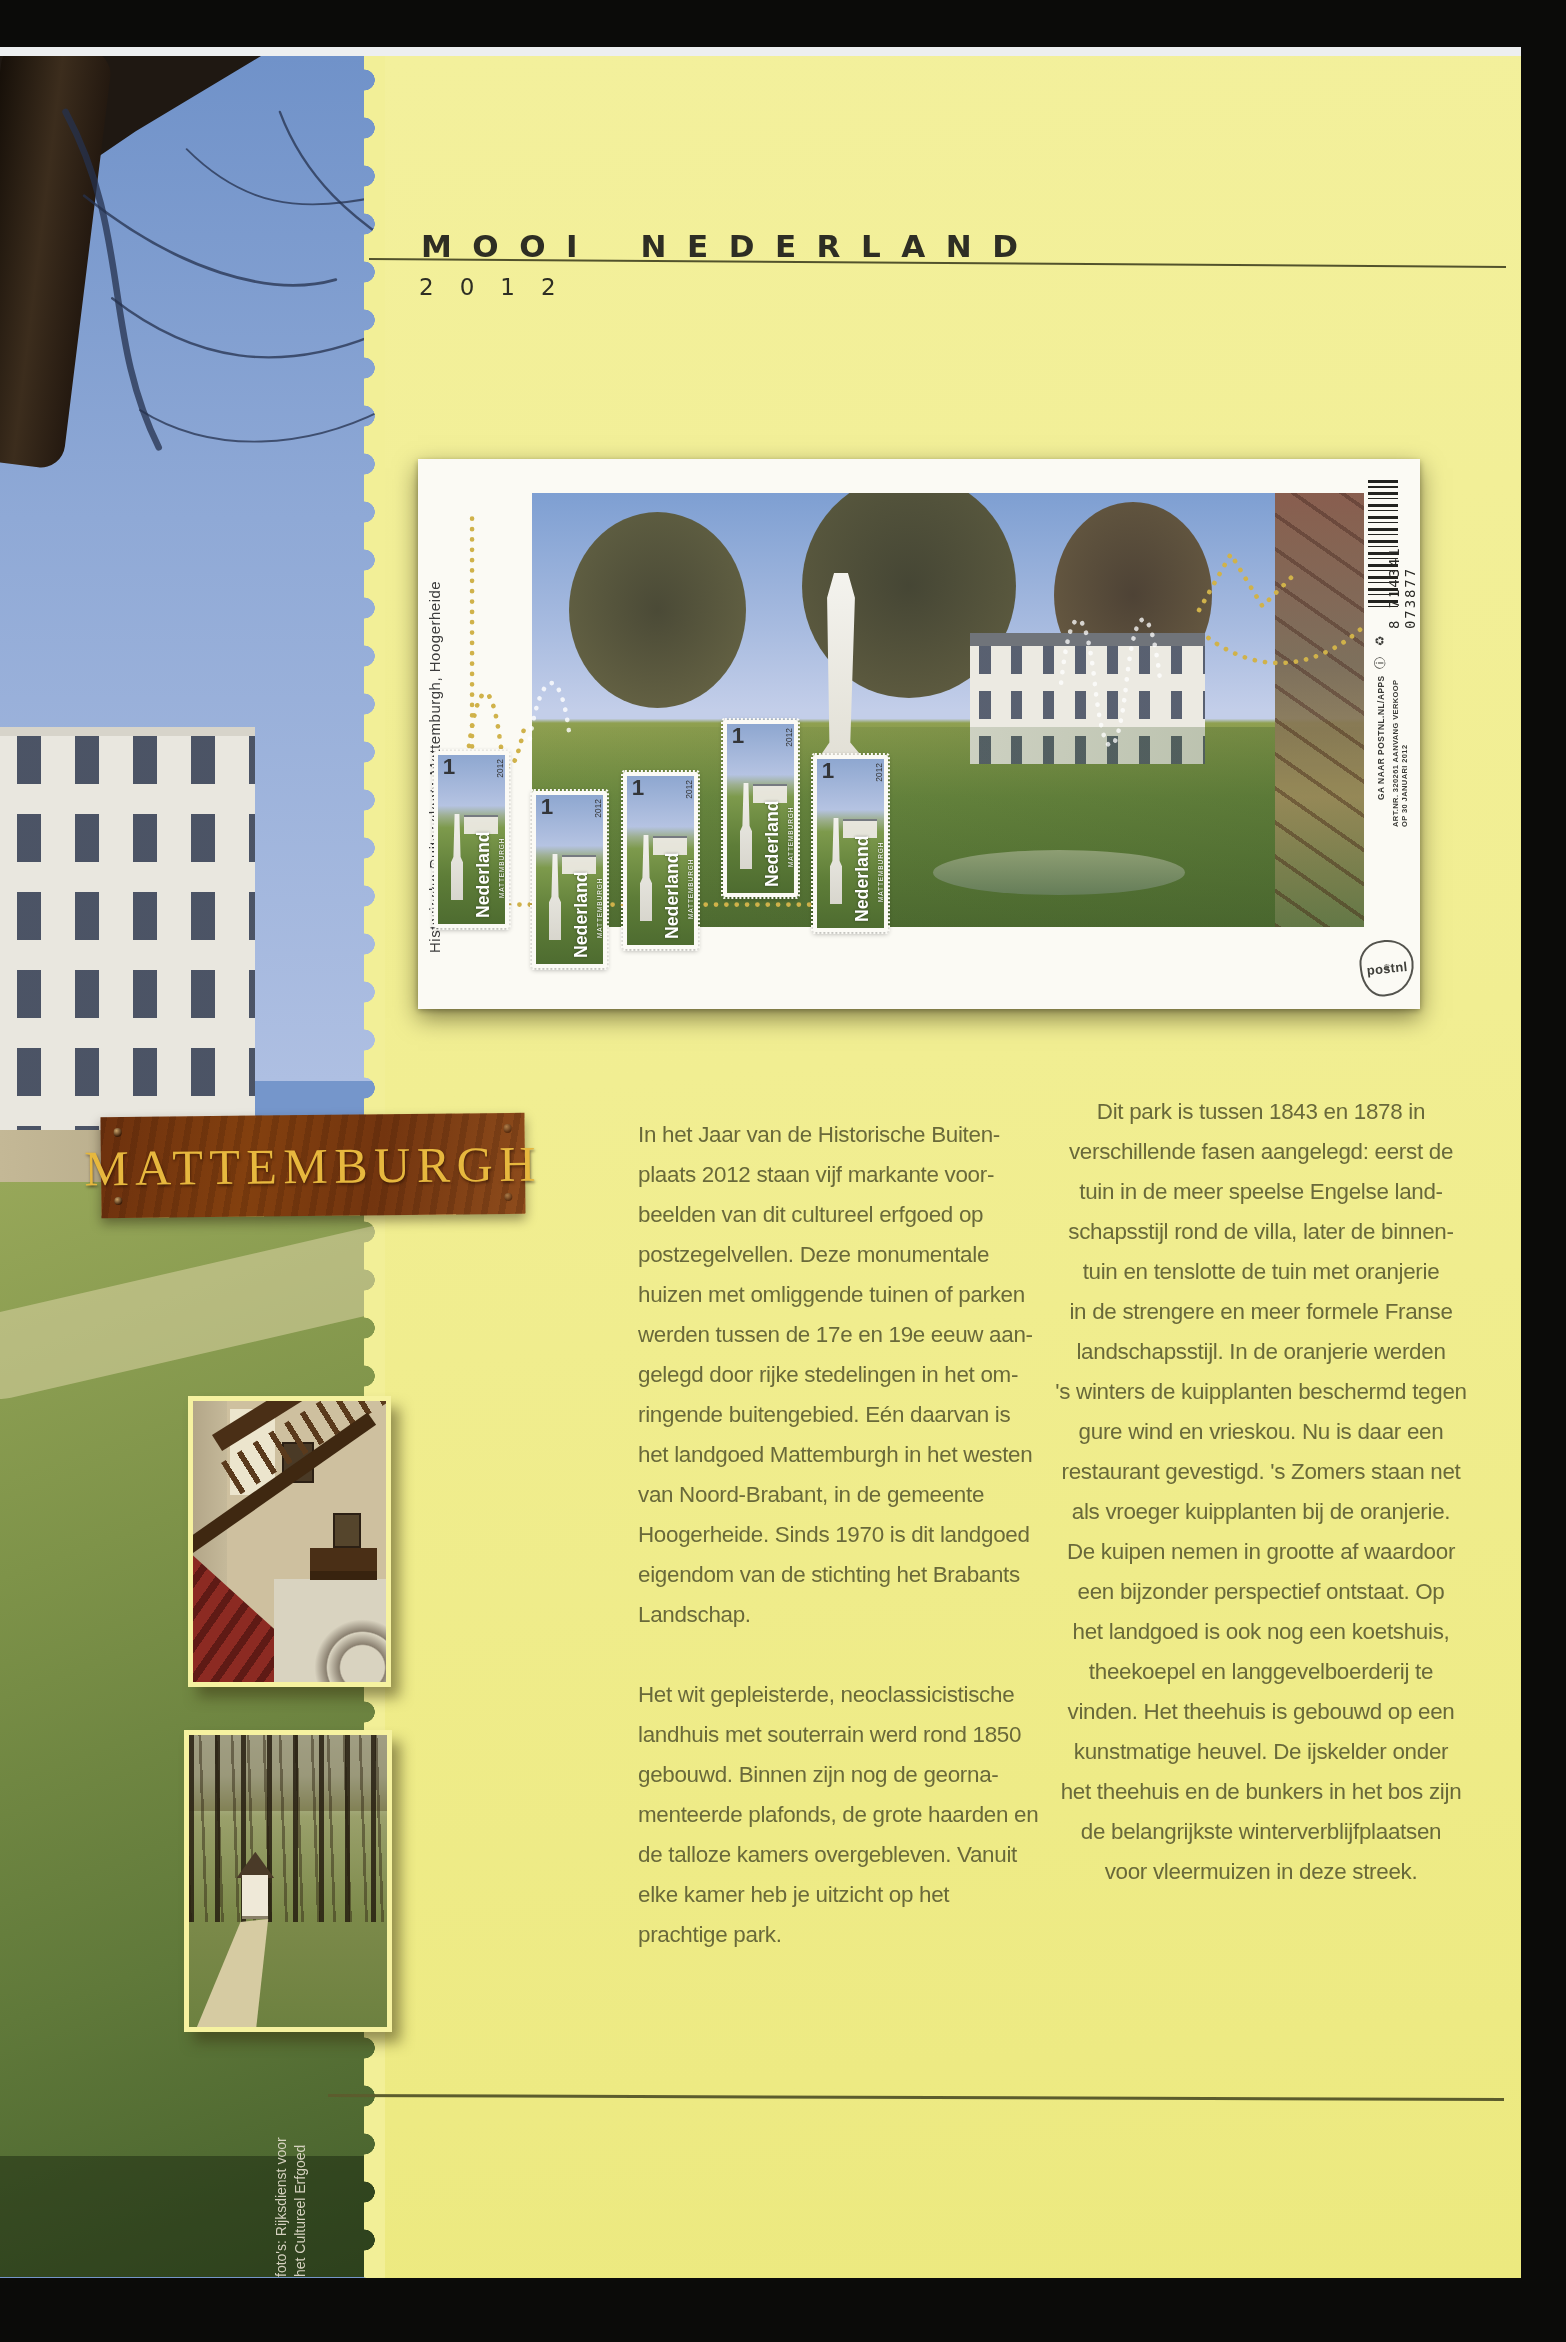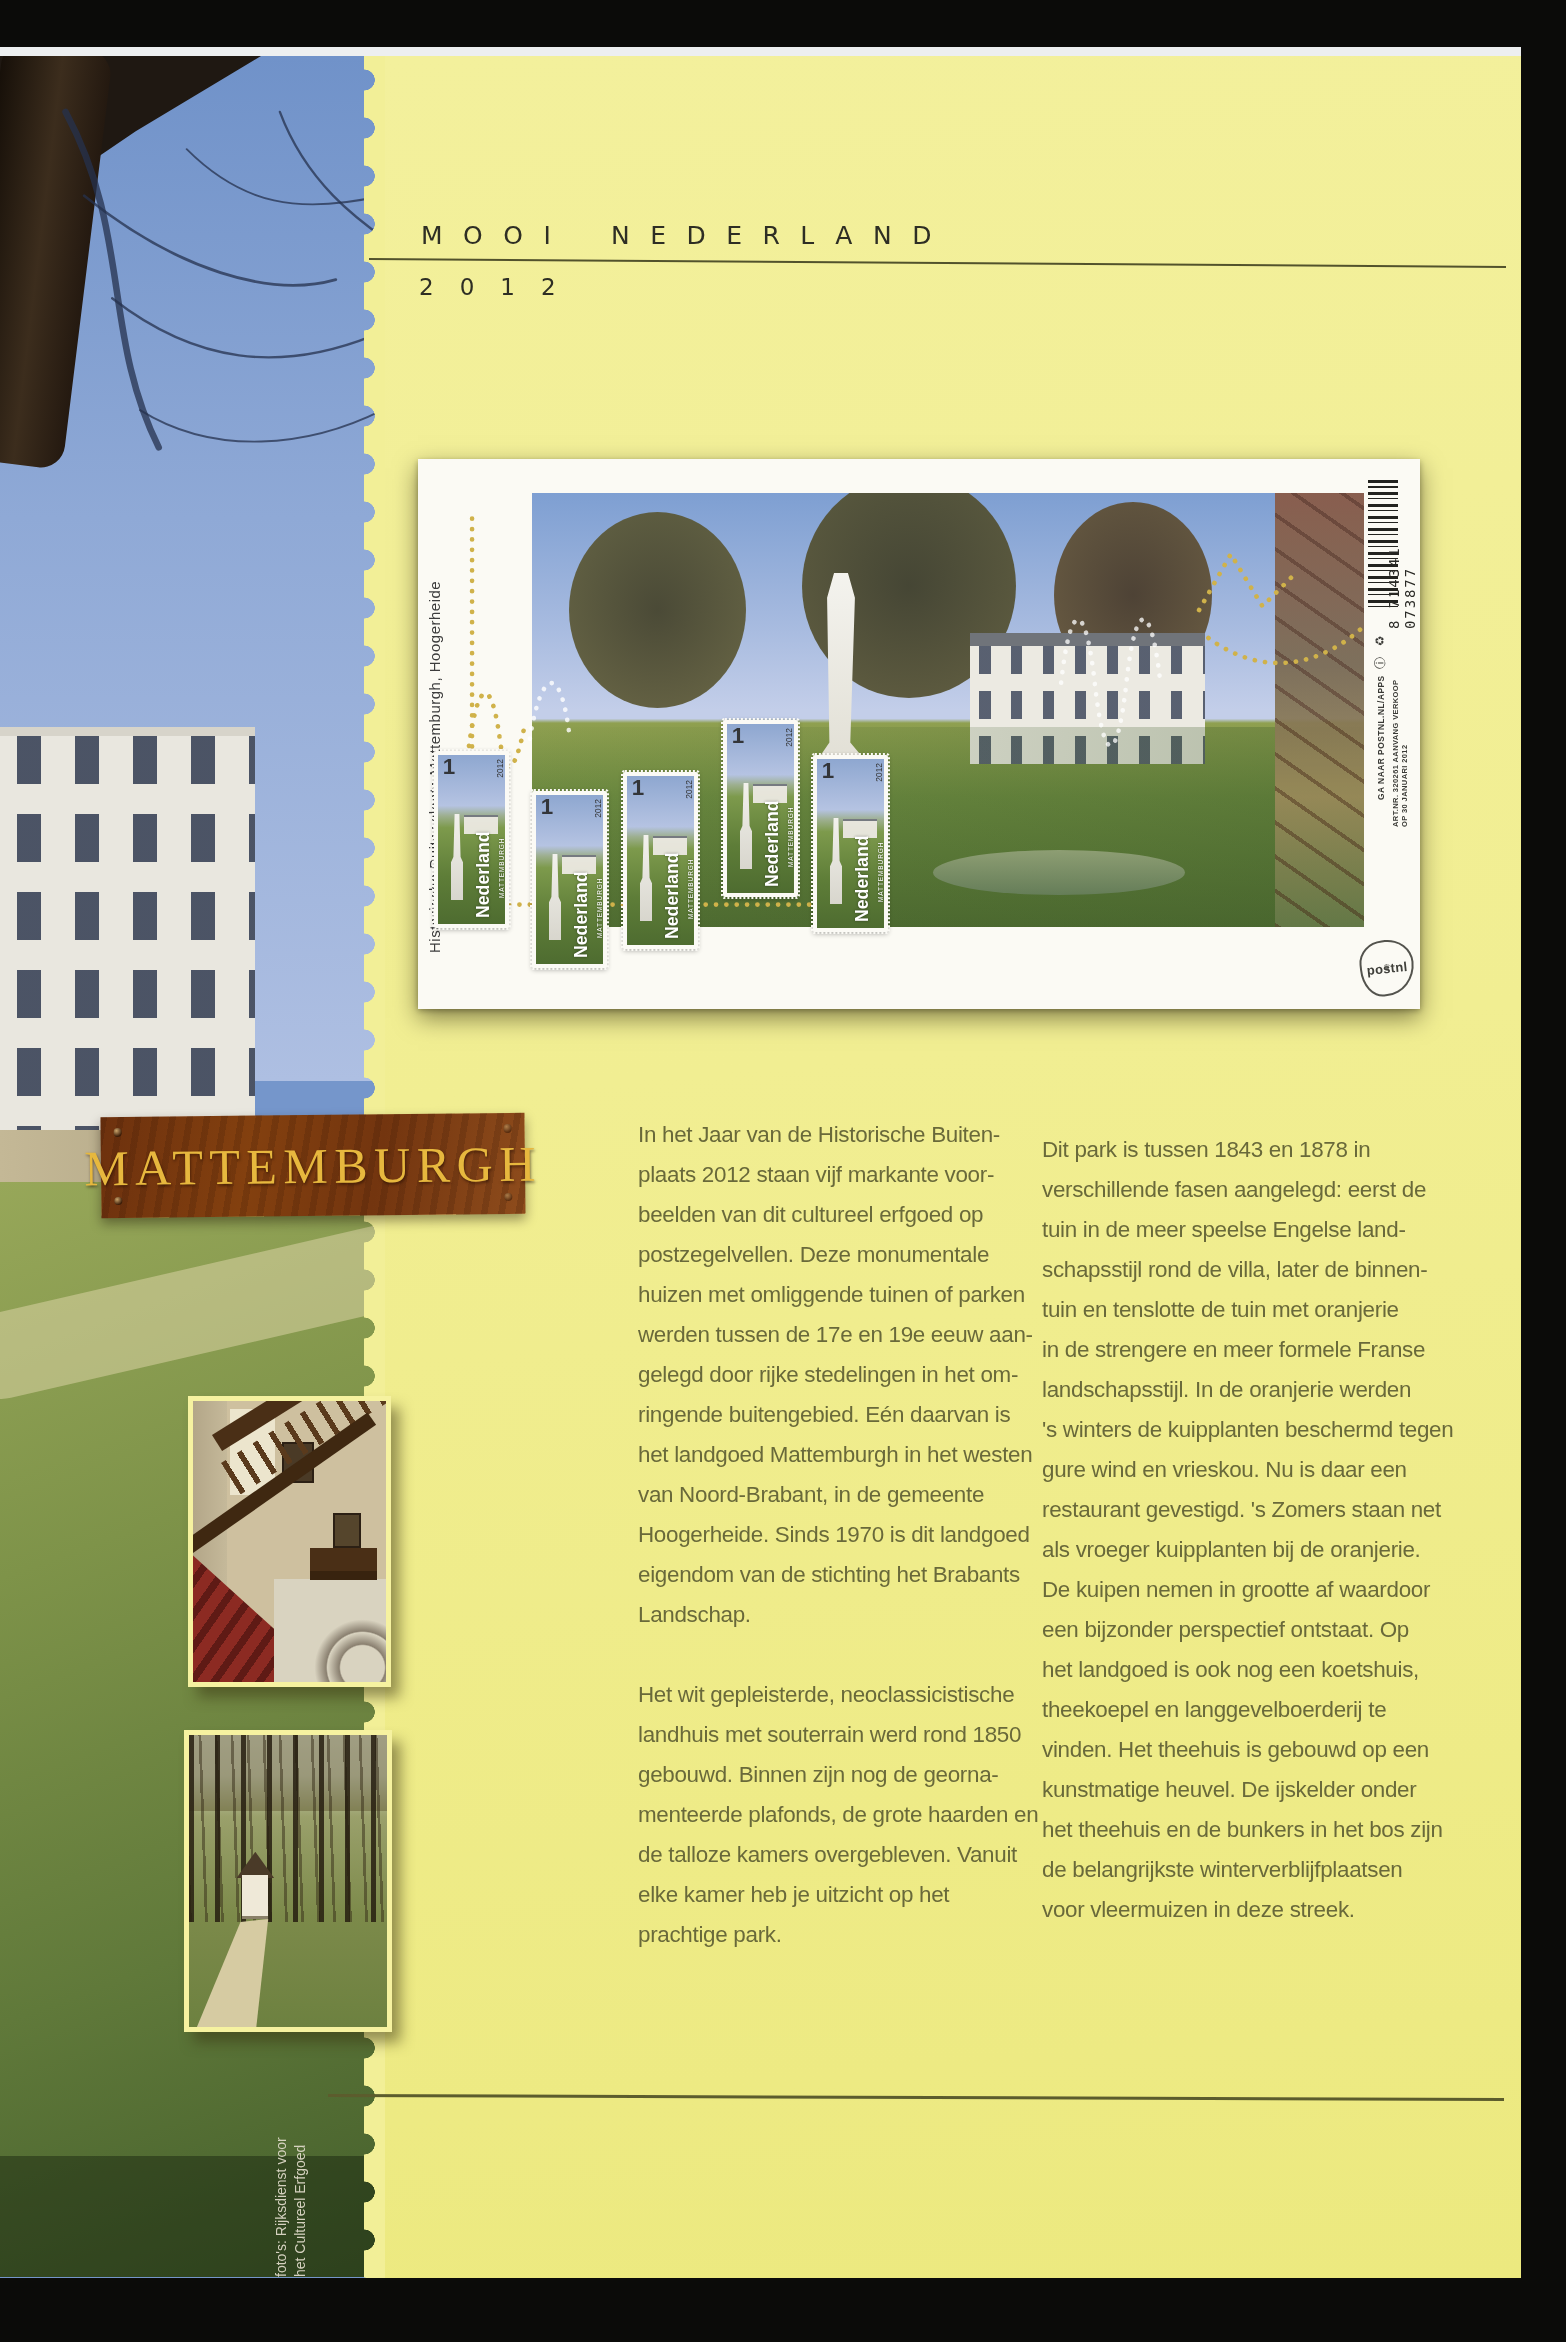--- a/index.html
+++ b/index.html
@@ -35,21 +35,21 @@
   .pl-bottomshadow{left:0;bottom:0;width:100%;height:121px;background:rgba(12,22,8,.4);}
 
   
   .page{left:384px;top:56px;width:1137px;height:2222px;
         background:linear-gradient(175deg,#f3f09c 0%,var(--page_yellow,#f1ee92) 45%,#ece97f 100%);}
   .deckle{left:364px;top:56px;width:20.5px;height:2222px;
           background-image:radial-gradient(circle at 0 24px,rgba(0,0,0,0) 10.3px,#f2ef97 10.7px);
           background-size:20.5px 48px;background-repeat:repeat-y;}
 
   
-  .header-title{left:421px;top:221px;font-size:25px;font-weight:normal;color:#2e2e24;
+  .header-title{left:421px;top:228px;font-size:31px;font-weight:bold;color:#2e2e24;
                 letter-spacing:20.5px;word-spacing:11.2px;white-space:nowrap;
                 font-family:"DejaVu Sans",sans-serif;}
   .header-rule{left:369px;top:262px;width:1137px;height:1.9px;background:#52522c;transform:rotate(.4deg);}
   .header-year{left:419px;top:274px;font-size:23px;color:#2e2e24;letter-spacing:26px;
                font-family:"DejaVu Sans",sans-serif;}
 
   
   .sheet{left:418px;top:459px;width:1002px;height:550px;background:#fbfaf4;
          box-shadow:0 9.3px 22.4px rgba(25,22,4,.5),0 1.9px 5.6px rgba(25,22,4,.35);}
   .vtext{writing-mode:vertical-rl;transform:rotate(180deg);white-space:pre-line;}
@@ -121,21 +121,21 @@
                color:var(--banner_gold,#e7b83e);letter-spacing:6.5px;
                text-shadow:0.9px 1.9px 2.8px rgba(30,10,0,.55);}
   .rivet{width:8.4px;height:8.4px;border-radius:50%;background:radial-gradient(circle at 35% 30%,#caa36a,#3c1d08 70%);}
   .rv1{left:13px;top:11.2px;} .rv2{left:13px;bottom:13px;}
   .rv3{right:13px;top:11.2px;opacity:.6;} .rv4{right:13px;bottom:13px;opacity:.6;}
 
   
   .col{white-space:pre-line;font-size:22.4px;line-height:40px;letter-spacing:-0.3px;
        color:var(--body_text,#69693a);}
   .col1{left:638px;top:1115px;width:401px;}
-  .col2{left:1042px;top:1130px;width:438px;}
+  .col2{left:1042px;top:1092px;width:438px;text-align:center;}
 
   
   .sphoto{border:5.6px solid #f6f2a0;box-shadow:9.3px 11.2px 13px rgba(55,50,15,.5);overflow:hidden;}
   .photo-a{left:188px;top:1396px;width:203px;height:291px;background:#cec09f;}
   .pa-col{left:0;top:0;width:34px;height:100%;background:linear-gradient(90deg,#b3a688,#c5b99a);}
   .pa-window{left:37px;top:7.5px;width:45px;height:86px;background:#ece5cd;}
   .pa-frame1{left:89px;top:41px;width:32px;height:41px;background:#4a3a26;border:2.8px solid #2c2014;}
   .pa-frame2{left:140px;top:112px;width:28px;height:35px;background:#55452c;border:2.8px solid #2c2014;}
   .pa-rail-top{left:18.6px;top:34px;width:242px;height:18.6px;background:#4a2f16;transform:rotate(-32deg);transform-origin:left top;}
   .pa-balusters{left:28px;top:62px;width:233px;height:37px;transform:rotate(-32deg);transform-origin:left top;

